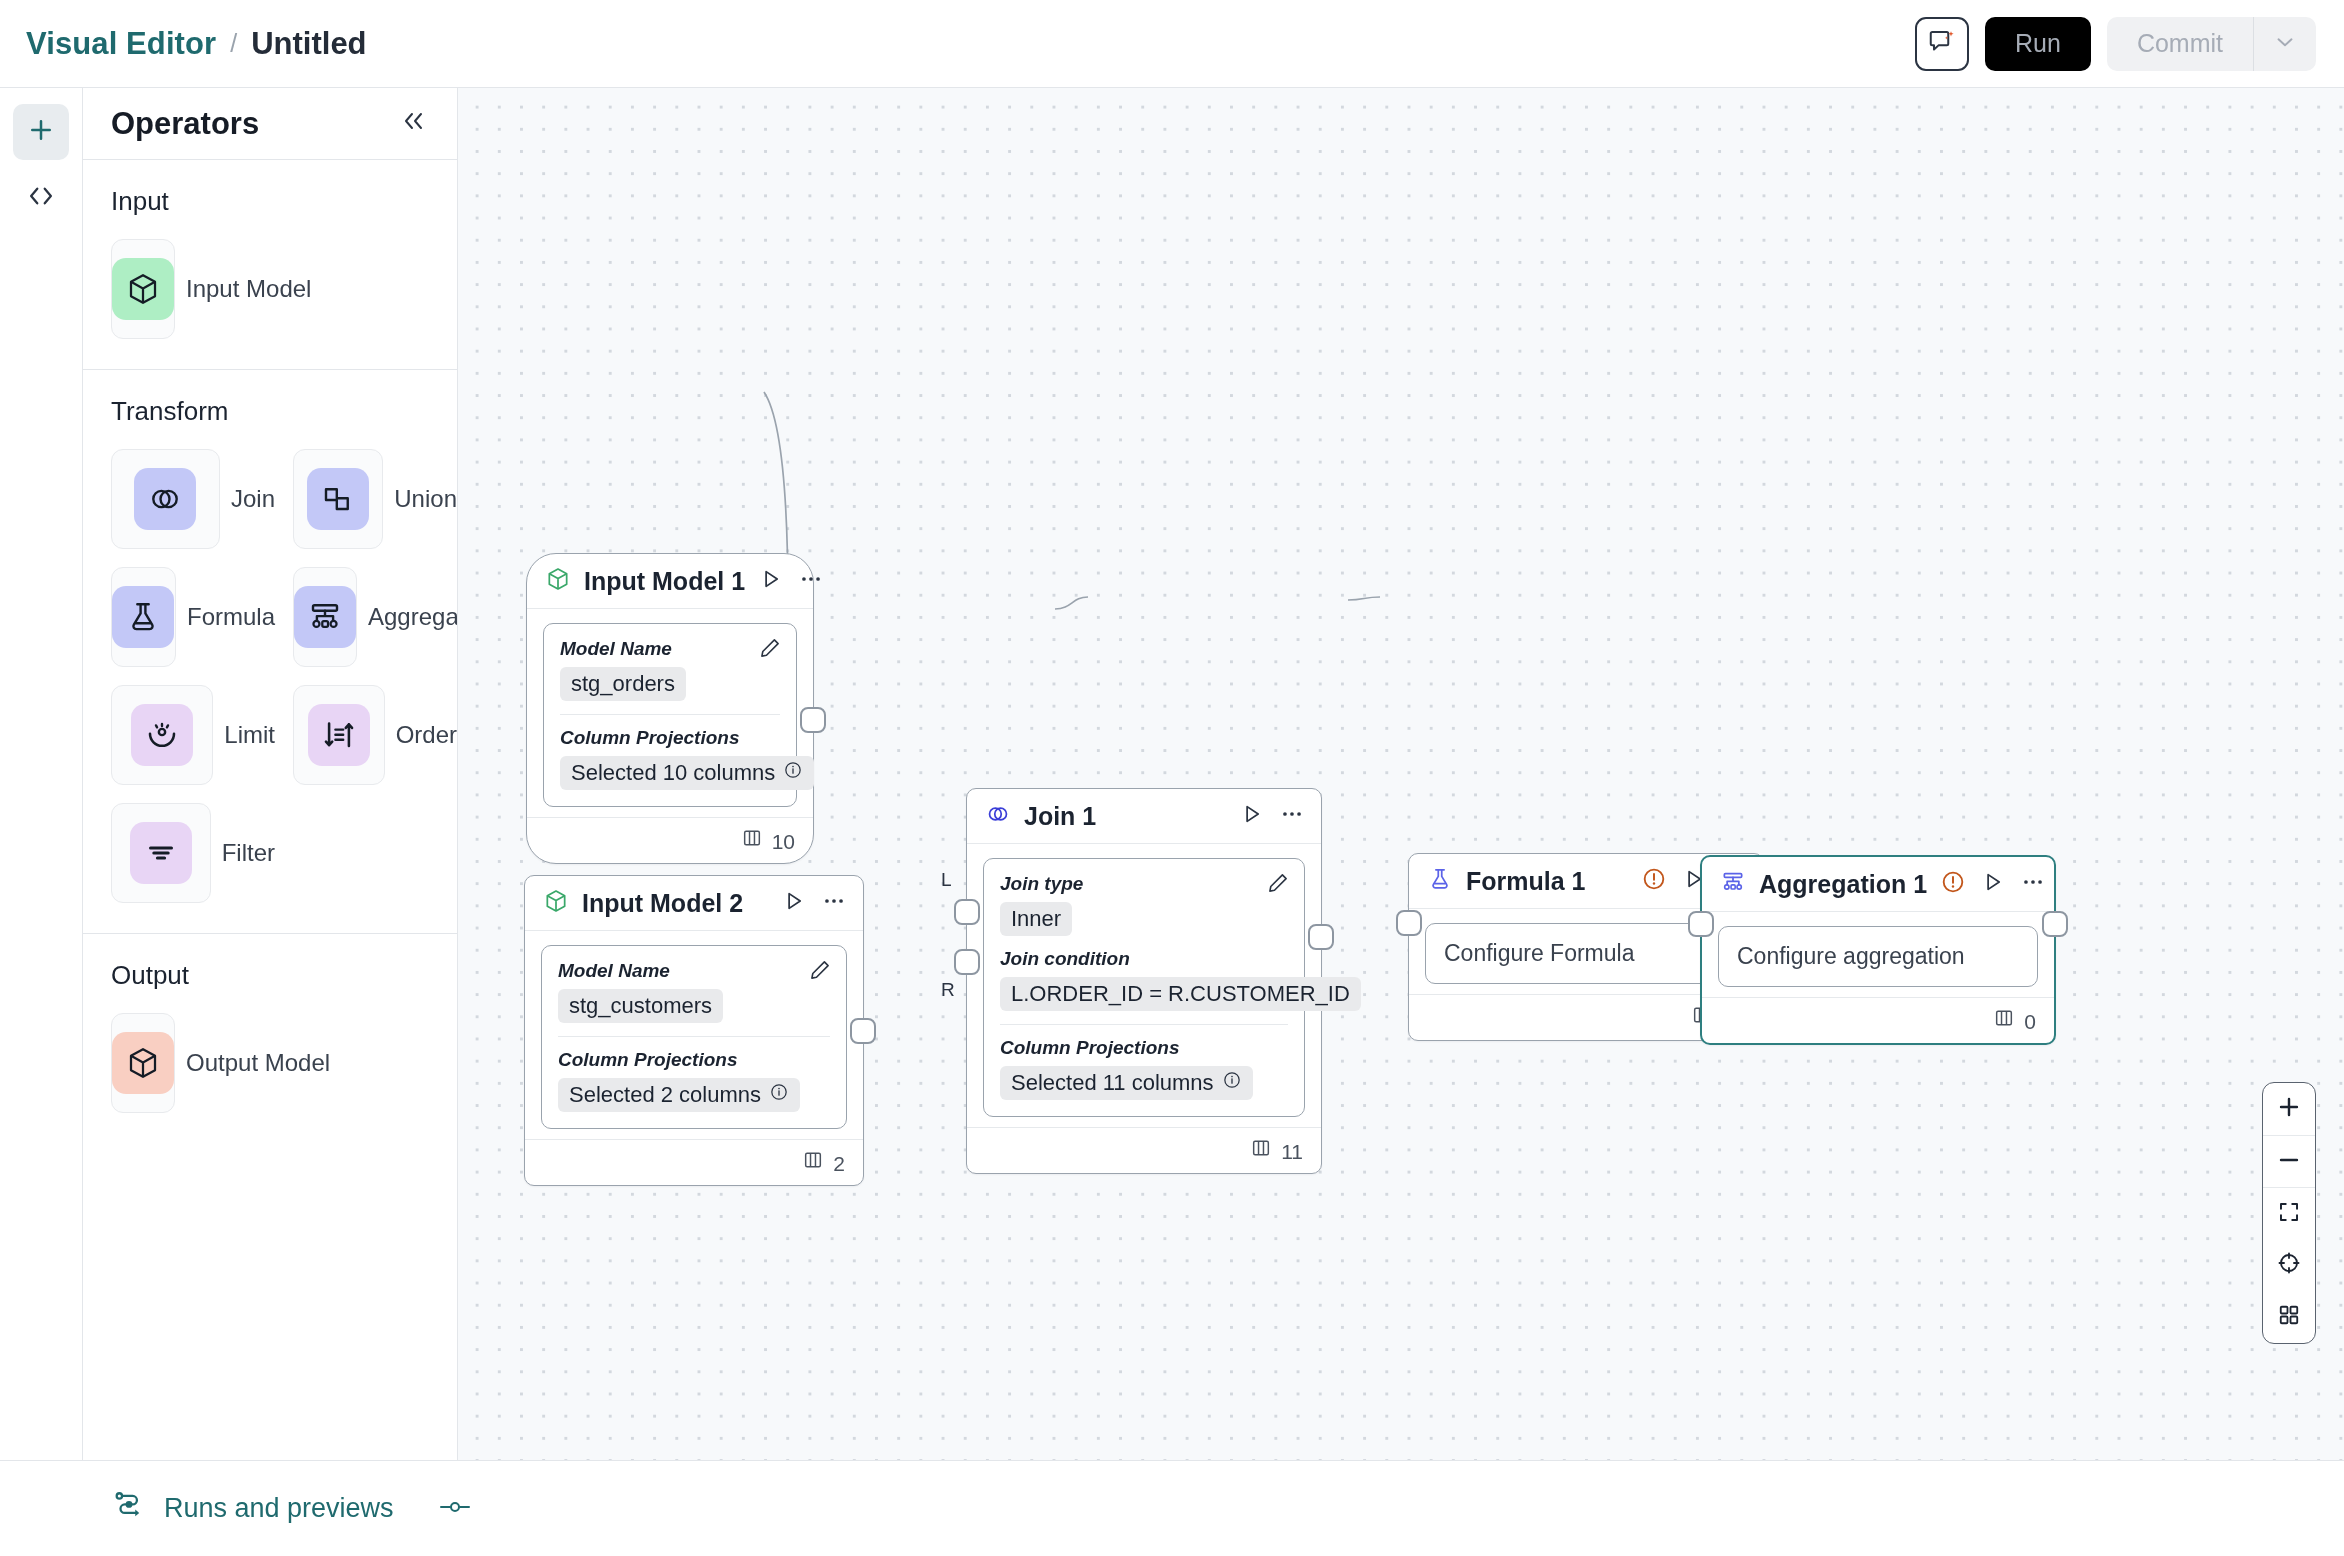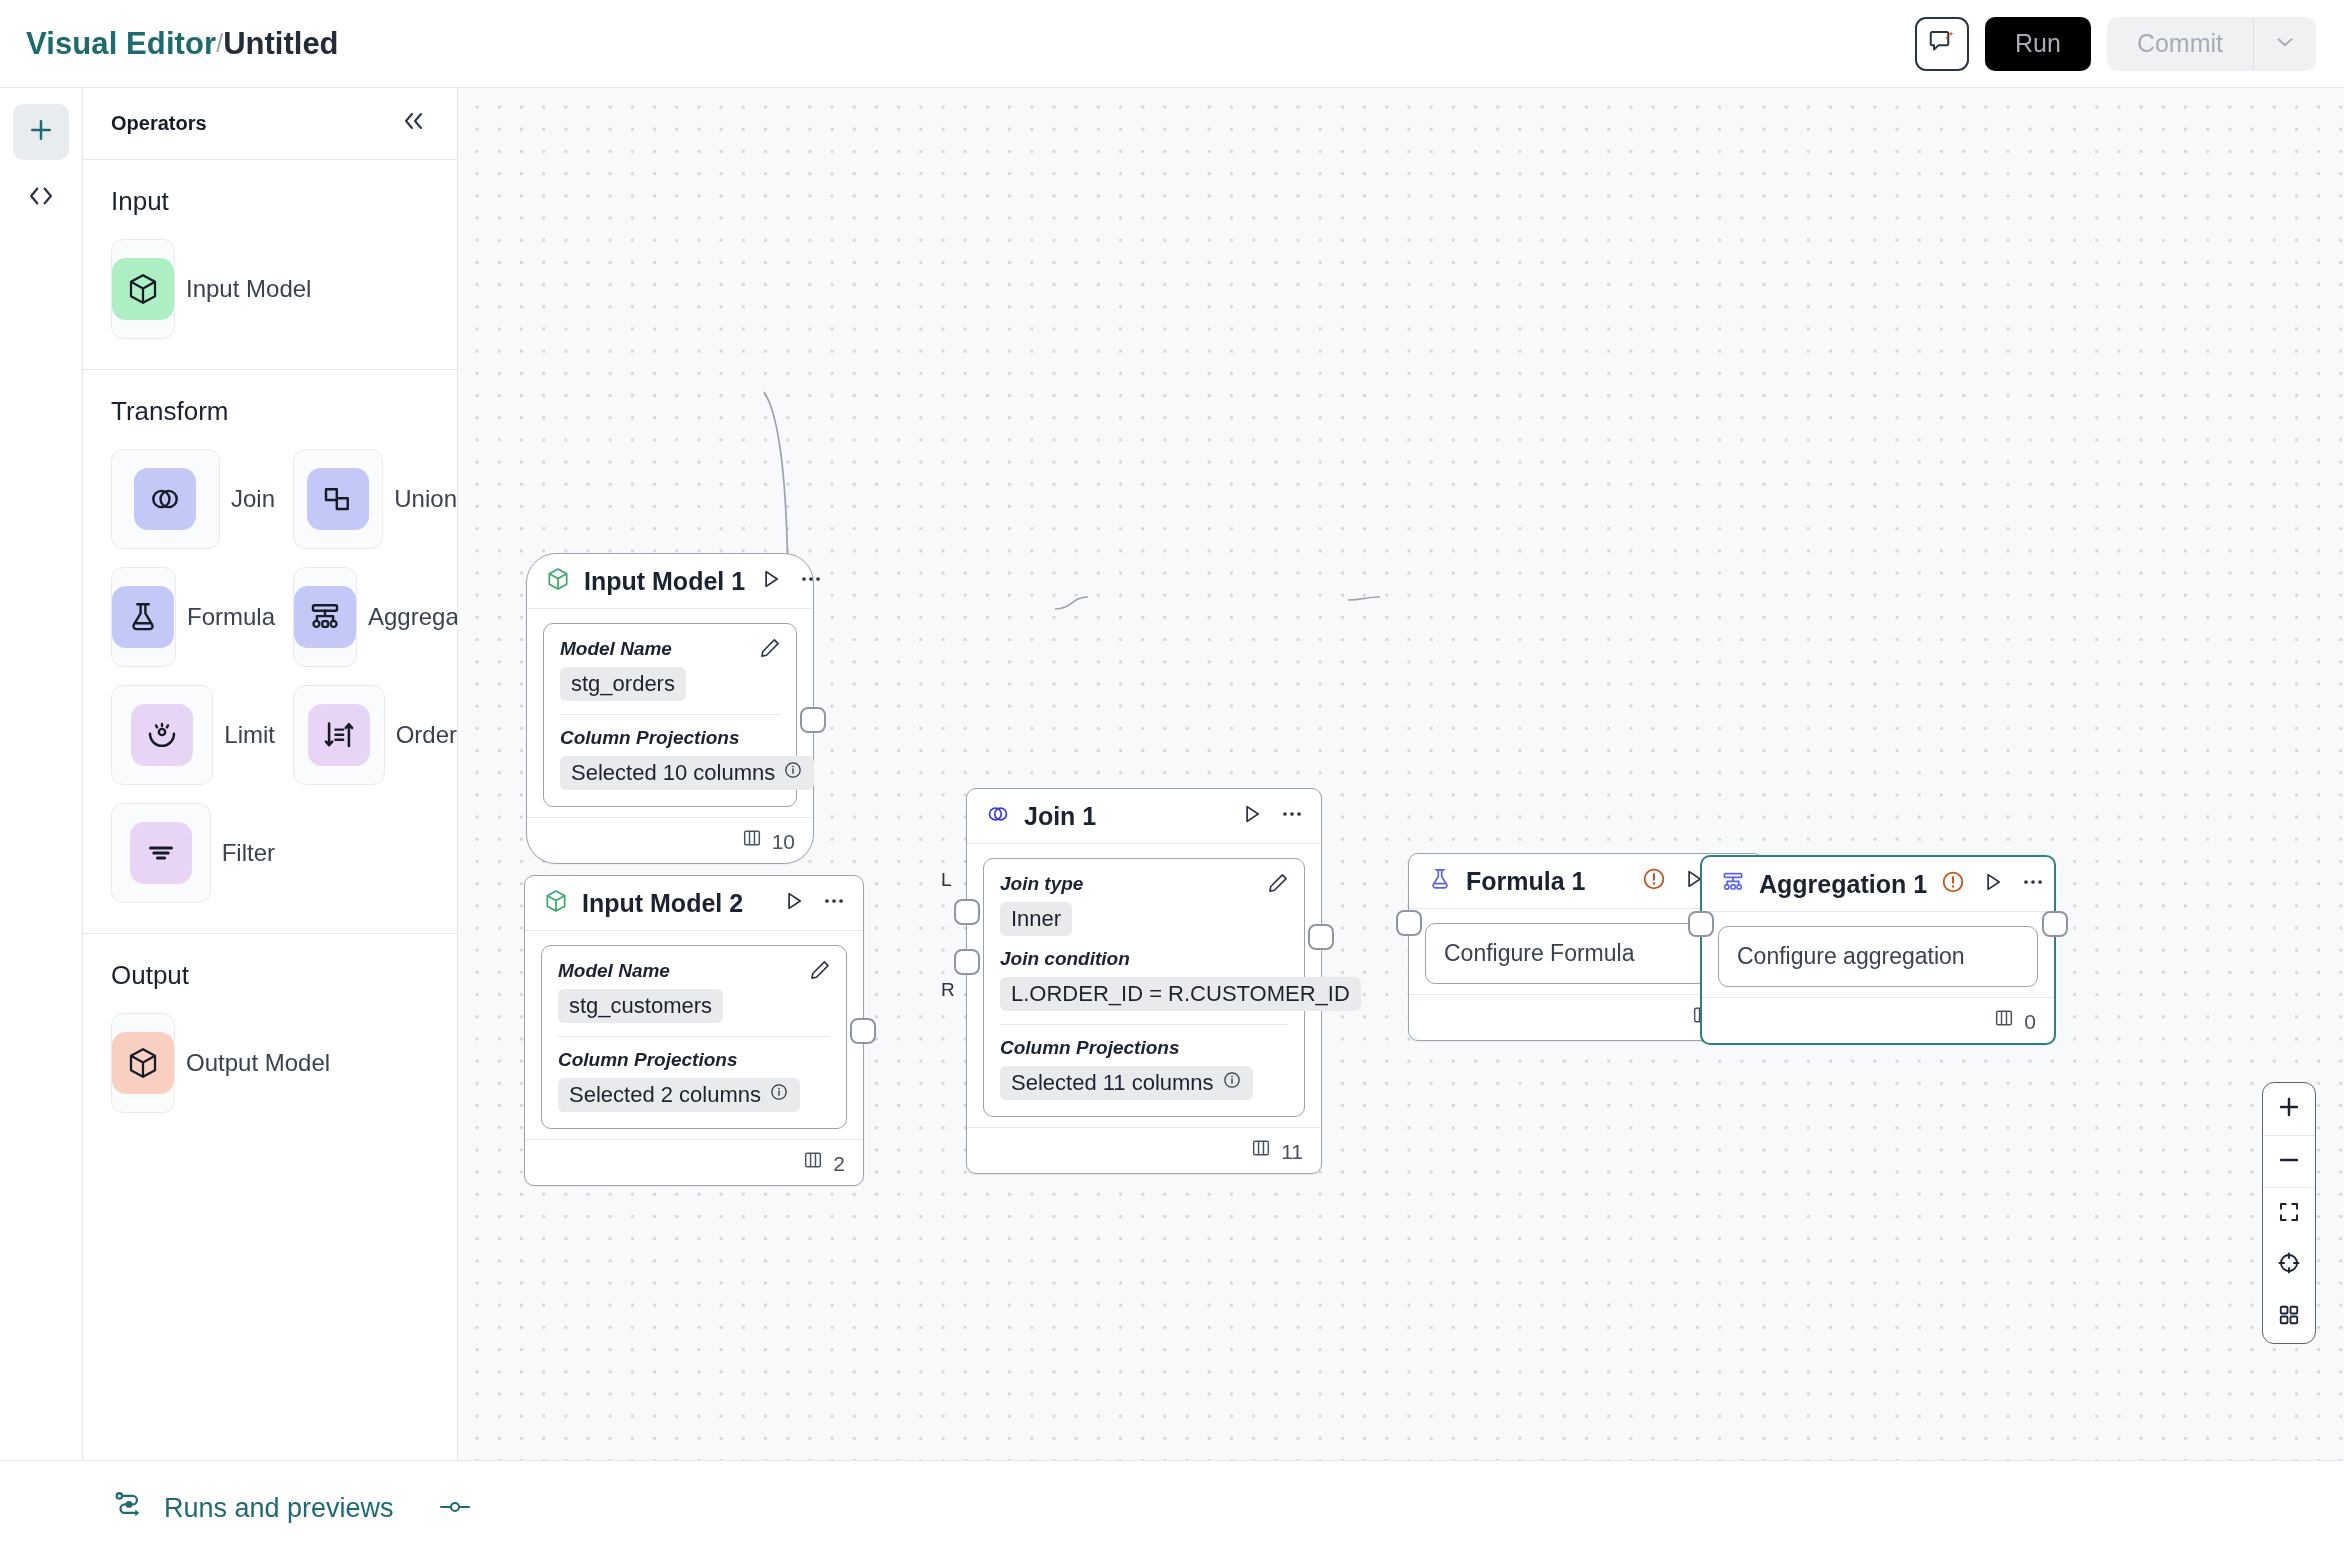--- a/index.html
+++ b/index.html
@@ -13,21 +13,21 @@
   .app { position: relative; width: 2344px; height: 1556px; display: flex; flex-direction: column; }
 
   
   .topbar {
     height: 88px; min-height: 88px;
     border-bottom: 1px solid #e3e6ea;
     display: flex; align-items: center;
     padding: 0 28px 0 26px;
     background: #fff;
   }
-  .breadcrumb { display: flex; align-items: center; }
+  .breadcrumb { display: flex; align-items: center; gap: 14px; }
   .crumb-root {
     color: #1f6a6e; font-size: 31px; font-weight: 700; letter-spacing: .1px;
     cursor: pointer;
   }
   .crumb-sep { color: #9aa3ad; font-size: 25px; font-weight: 400; }
   .crumb-current { color: #242c38; font-size: 31px; font-weight: 700; }
   .topbar-right { margin-left: auto; display: flex; align-items: center; gap: 16px; }
 
   .icon-btn-outline {
     width: 54px; height: 54px; border: 2px solid #2b3442; border-radius: 11px;
@@ -69,21 +69,21 @@
   
   .panel {
     width: 376px; min-width: 376px; background: #fff;
     border-left: 1px solid #e3e6ea; border-right: 1px solid #e3e6ea;
     display: flex; flex-direction: column;
   }
   .panel-header {
     height: 72px; display: flex; align-items: center; justify-content: space-between;
     padding: 0 28px 0 28px; border-bottom: 1px solid #e3e6ea;
   }
-  .panel-title { font-size: 20px; font-weight: 700; color: #161c26; text-align: center; }
+  .panel-title { font-size: 31px; font-weight: 700; color: #161c26; text-align: center; }
   .collapse-btn { color: #2b3442; font-size: 27px; cursor: pointer; line-height: 1; letter-spacing: -1px; }
   .panel-scroll { flex: 1; overflow: hidden; }
   .section { padding: 26px 28px 30px 28px; border-bottom: 1px solid #e3e6ea; }
   .section:last-child { border-bottom: none; }
   .section-title { font-size: 26px; color: #1b2330; margin-bottom: 22px; font-weight: 400; }
   .op-grid { display: grid; grid-template-columns: repeat(2, 164px); gap: 18px 18px; }
   .op-cell { display: flex; flex-direction: row; align-items: center; gap: 11px; }
   .op-tile {
     width: 152px; height: 100px; border: 1px solid #e8eaed; border-radius: 12px;
     background: #fafbfc; display: flex; align-items: center; justify-content: center;

